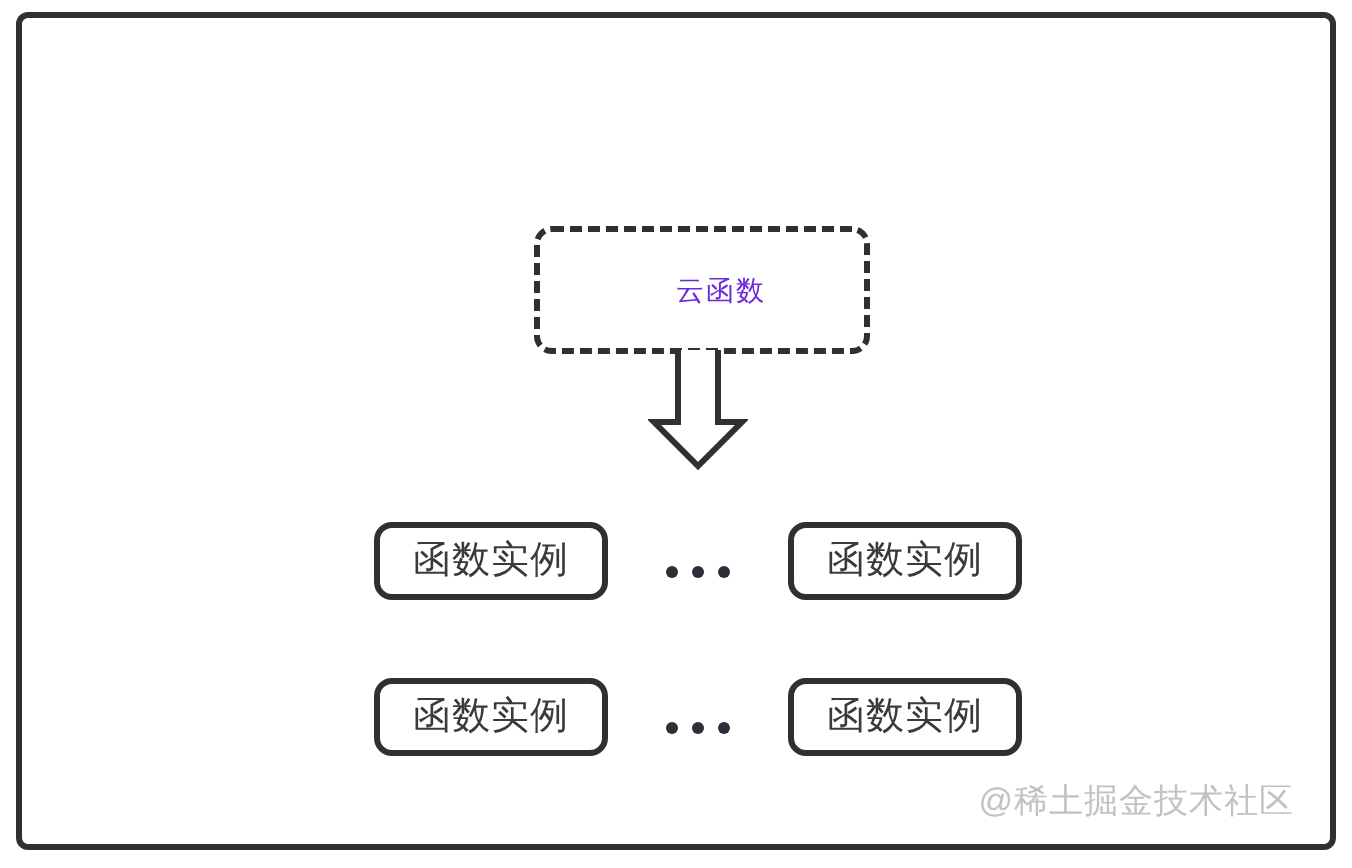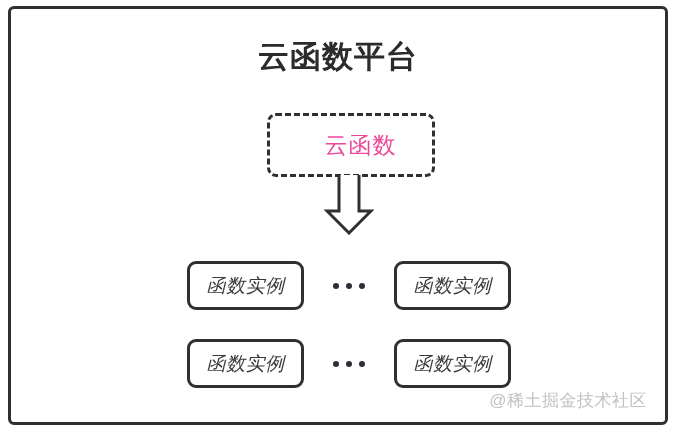--- a/index.html
+++ b/index.html
@@ -59,23 +59,23 @@
     height: 64px;
     box-sizing: border-box;
     border: 3px dashed #2f3033;
     border-radius: 9px;
     background: #ffffff;
     display: flex;
     align-items: center;
     justify-content: center;
   }
   .cloud-function-label {
-    font-size: 23px;
+    font-size: 14px;
     line-height: 24px;
-    color: #ec4899;
+    color: #6d28d9;
     letter-spacing: 1px;
     white-space: nowrap;
     margin-left: 19px;
   }
 
   
   .down-arrow {
     position: absolute;
     left: 313px;
     top: 166px;
@@ -90,29 +90,28 @@
     width: 100%;
     height: 50px;
   }
   .instance-row.row-1 { top: 252px; }
   .instance-row.row-2 { top: 330px; }
 
   .instance-box {
     position: absolute;
     top: 0;
     width: 117px;
-    height: 49px;
+    height: 39px;
     box-sizing: border-box;
     border: 3px solid #2f3033;
     border-radius: 9px;
     background: #ffffff;
     display: flex;
     align-items: center;
     justify-content: center;
-    font-style: italic;
   }
   .instance-box.left  { left: 176px; }
   .instance-box.right { left: 383px; }
 
   .instance-label {
     font-size: 19px;
     line-height: 22px;
     color: #3a3a3a;
     letter-spacing: 0.5px;
     white-space: nowrap;
@@ -149,21 +148,20 @@
     white-space: nowrap;
   }
 </style>
 </head>
 <body>
 
 <div id="diagram-root">
 
   <div class="platform-frame">
 
-    <div class="platform-title">云函数平台</div>
 
     <div class="cloud-function-box">
       <span class="cloud-function-label">云函数</span>
     </div>
 
     <div class="down-arrow">
       <svg viewBox="0 0 50 60" width="50" height="60" aria-hidden="true">
         <path d="M 15 0 L 15 36 L 3 36 L 25 58 L 47 36 L 35 36 L 35 0" fill="#ffffff" stroke="#2f3033" stroke-width="3" stroke-linejoin="miter" stroke-linecap="butt"></path>
       </svg>
     </div>

